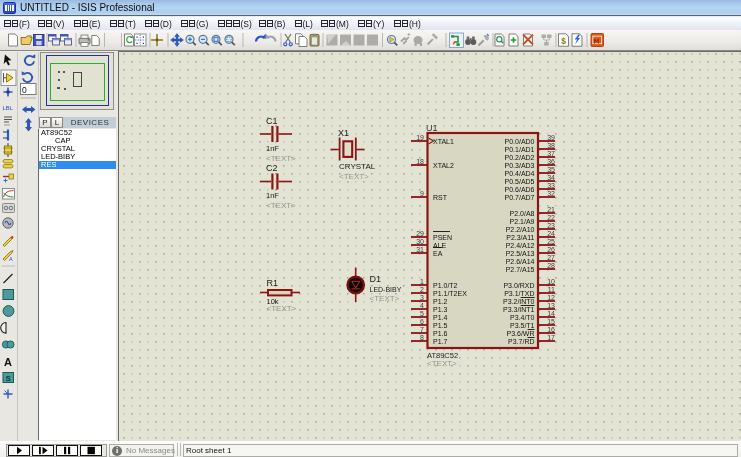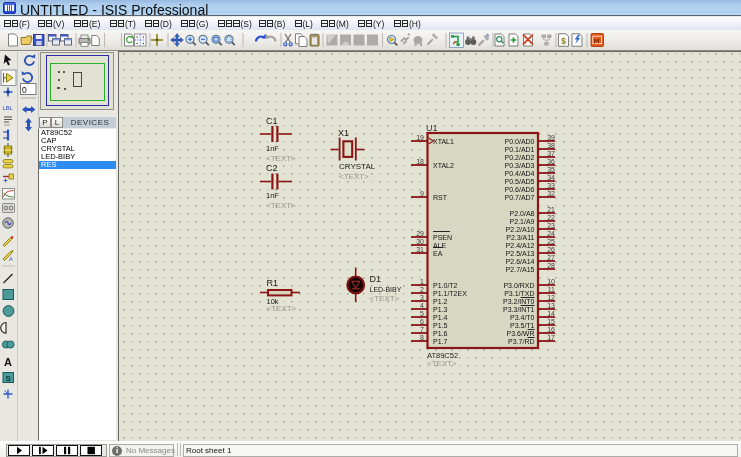--- a/index.html
+++ b/index.html
@@ -4,21 +4,21 @@
 html,body{width:741px;height:457px;overflow:hidden;font-family:"Liberation Sans",sans-serif;background:#ECEAE5}
 .abs{position:absolute}
 .cj{display:inline-block;width:6.5px;height:7px;border:1px solid #262626;position:relative;vertical-align:middle;margin-top:-2px;margin-right:1px;background:linear-gradient(180deg,transparent 42%,#262626 42%,#262626 58%,transparent 58%)}
 .mi{position:absolute;top:2px;font-size:8.5px;color:#111;white-space:nowrap}
 </style></head>
 <body>
 
 <div class="abs" style="left:0;top:0;width:741px;height:16px;background:linear-gradient(180deg,#9AB9E0 0%,#ACCCEE 30%,#B4D4F2 55%,#ABCEEF 80%,#BCDAF5 100%);border-bottom:1px solid #5A6470"></div>
 <div class="abs" style="left:3px;top:2px;width:13px;height:12px;background:linear-gradient(180deg,#4A6AE8,#2845D0);border:1px solid #2030A0;border-radius:2px"></div>
 <div class="abs" style="left:5px;top:5px;width:9px;height:6px;background:linear-gradient(90deg,#fff 0 1.5px,transparent 1.5px 2.5px,#fff 2.5px 4px,transparent 4px 5px,#fff 5px 6.5px,transparent 6.5px 7.5px,#fff 7.5px 9px)"></div>
-<div class="abs" style="left:20px;top:2px;font-size:14px;color:#0c0c0c">UNTITLED - ISIS Professional</div>
+<div class="abs" style="left:20px;top:2px;font-size:10px;color:#0c0c0c">UNTITLED - ISIS Professional</div>
 
 <div class="abs" id="menubar" style="left:0;top:17px;width:741px;height:13px;background:linear-gradient(180deg,#FCFDFE 0%,#EEF1F7 55%,#DEE4EF 100%)">
 <span class="mi" style="left:4px"><i class="cj"></i><i class="cj"></i>(F)</span>
 <span class="mi" style="left:38px"><i class="cj"></i><i class="cj"></i>(V)</span>
 <span class="mi" style="left:74px"><i class="cj"></i><i class="cj"></i>(E)</span>
 <span class="mi" style="left:110px"><i class="cj"></i><i class="cj"></i>(T)</span>
 <span class="mi" style="left:145px"><i class="cj"></i><i class="cj"></i>(D)</span>
 <span class="mi" style="left:181px"><i class="cj"></i><i class="cj"></i>(G)</span>
 <span class="mi" style="left:218px"><i class="cj"></i><i class="cj"></i><i class="cj"></i>(S)</span>
 <span class="mi" style="left:259px"><i class="cj"></i><i class="cj"></i>(B)</span>
@@ -237,21 +237,21 @@
 
 <div class="abs" id="devices" style="left:38px;top:117px;width:81px;height:324px">
 
   <div class="abs" style="left:0;top:0;width:78px;height:11px;background:#C3CDD5"></div>
   <div class="abs" style="left:1px;top:0;width:12px;height:11px;background:linear-gradient(180deg,#FDFDFC,#DDDAD4);border:1px solid #8A8A86;font-size:8px;color:#222;text-align:center;line-height:10px">P</div>
   <div class="abs" style="left:13px;top:0;width:12px;height:11px;background:linear-gradient(180deg,#FDFDFC,#DDDAD4);border:1px solid #8A8A86;font-size:8px;color:#222;text-align:center;line-height:10px">L</div>
   <div class="abs" style="left:26px;top:1px;width:52px;height:26px;font-size:8px;color:#28323A;text-align:center;letter-spacing:0.5px">DEVICES</div>
 
   <div class="abs" style="left:0;top:12px;width:78px;height:311px;background:#fff;border-left:1px solid #6A6A66;font-size:7.5px;color:#000">
     <div style="padding-left:2px;height:8px;line-height:8.5px">AT89C52</div>
-    <div style="padding-left:2px;height:8px;line-height:8.5px">CAP</div>
+    <div style="padding-left:16px;height:8px;line-height:8.5px">CAP</div>
     <div style="padding-left:2px;height:8px;line-height:8.5px">CRYSTAL</div>
     <div style="padding-left:2px;height:8px;line-height:8.5px">LED-BIBY</div>
     <div style="padding-left:2px;height:8px;line-height:8.5px;background:#2E8BEF;color:#fff">RES</div>
   </div>
 </div>
 
 <div class="abs" id="canvas" style="left:119px;top:52px;width:622px;height:293px">
 <svg width="622" height="389" viewBox="119 52 622 389" style="position:absolute;left:0;top:0" xmlns="http://www.w3.org/2000/svg">
 <rect x="119" y="52" width="622" height="389" fill="#E3E3D4"></rect>
 <defs>

